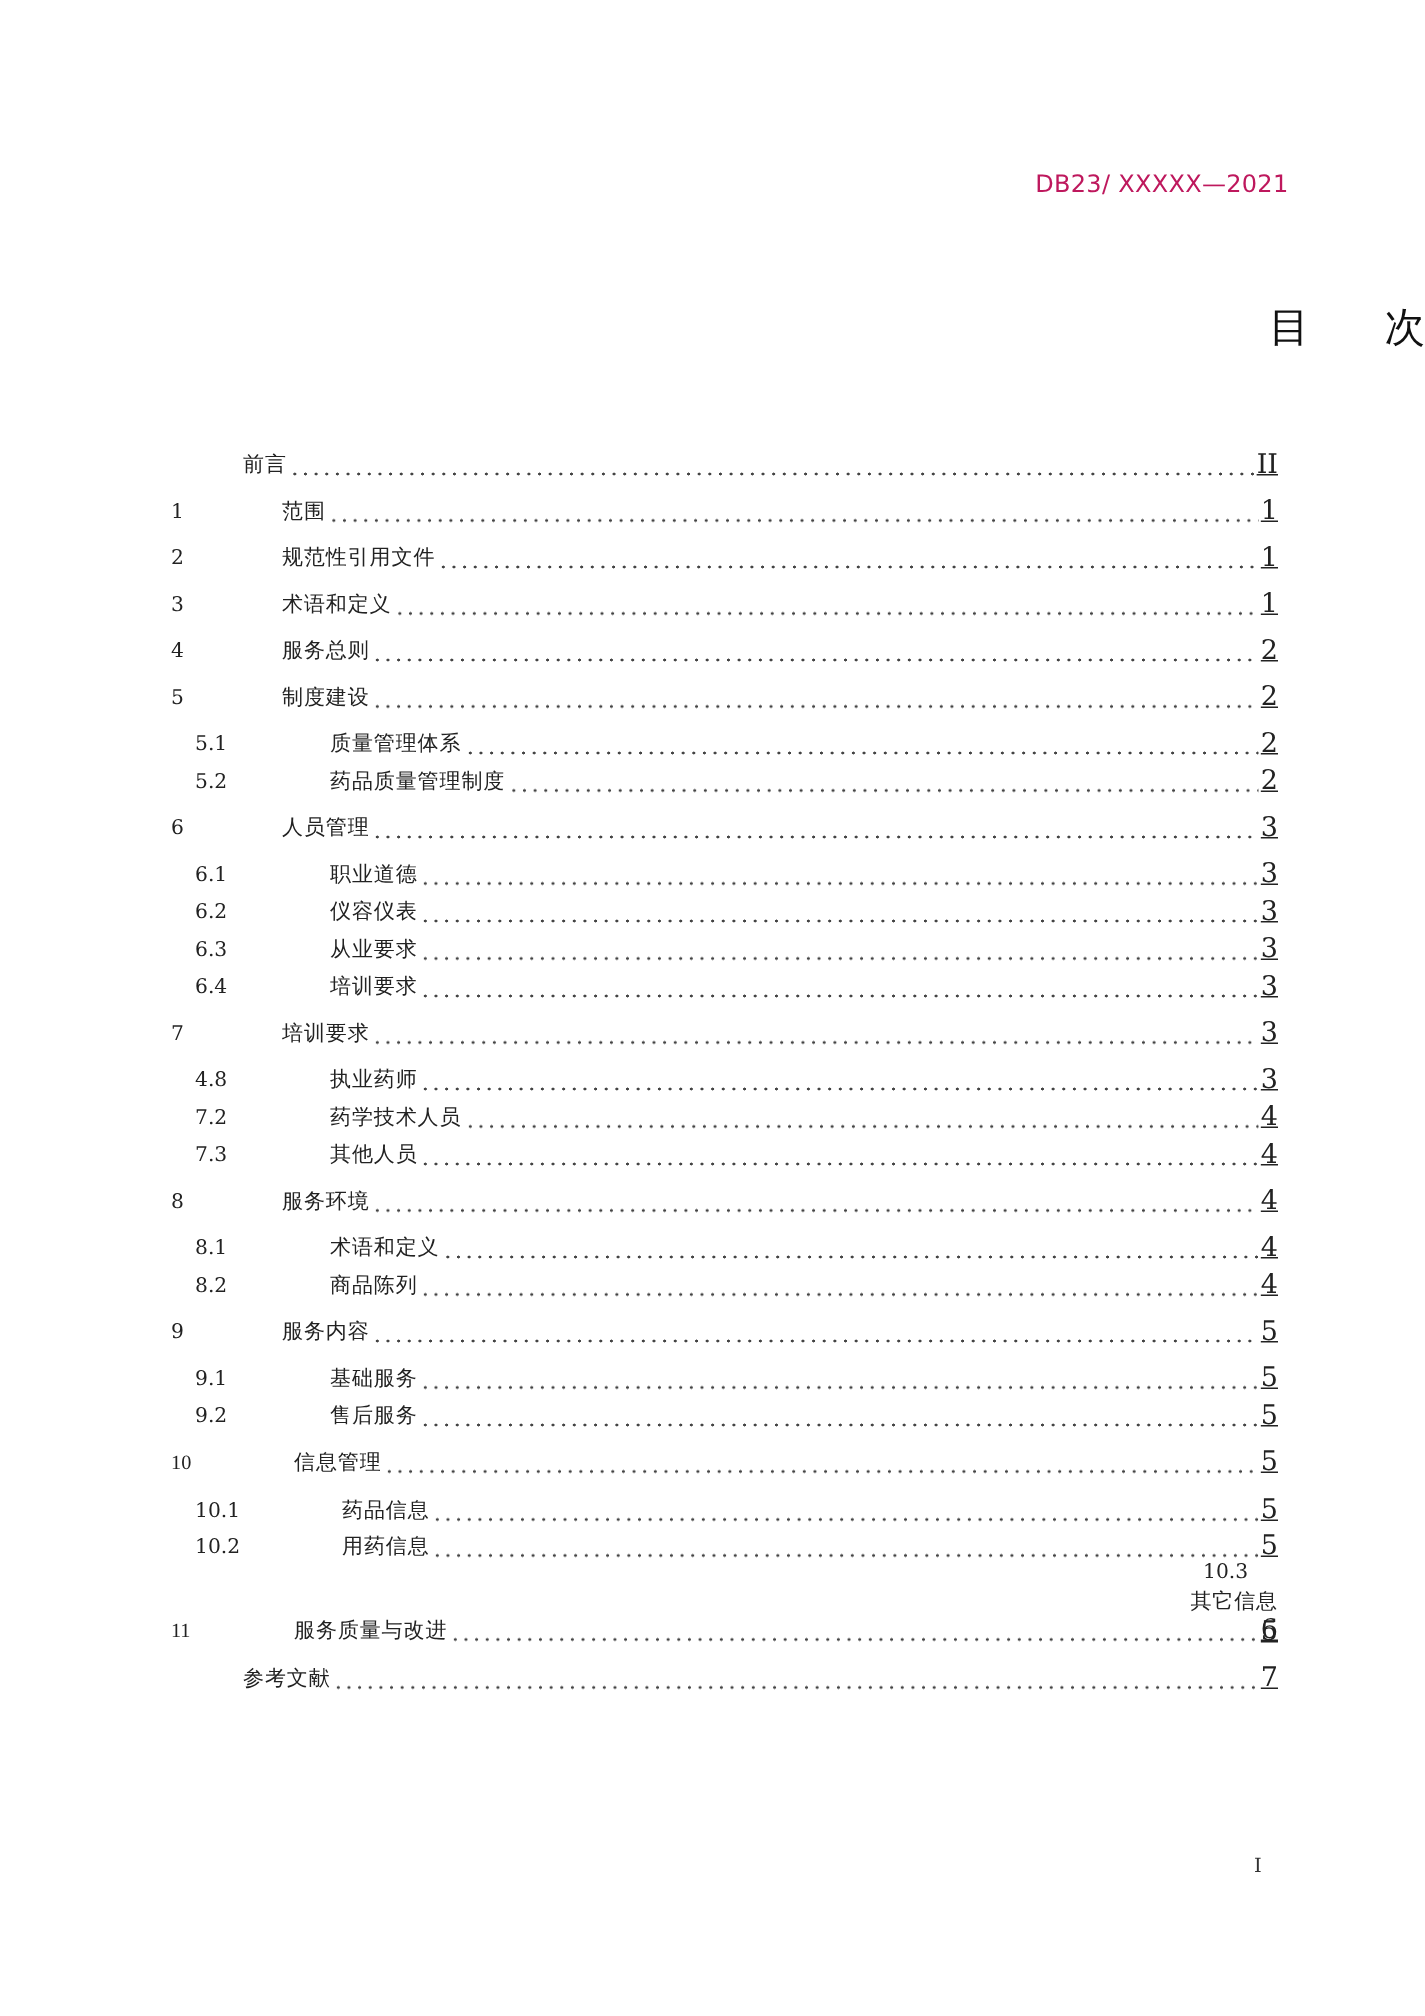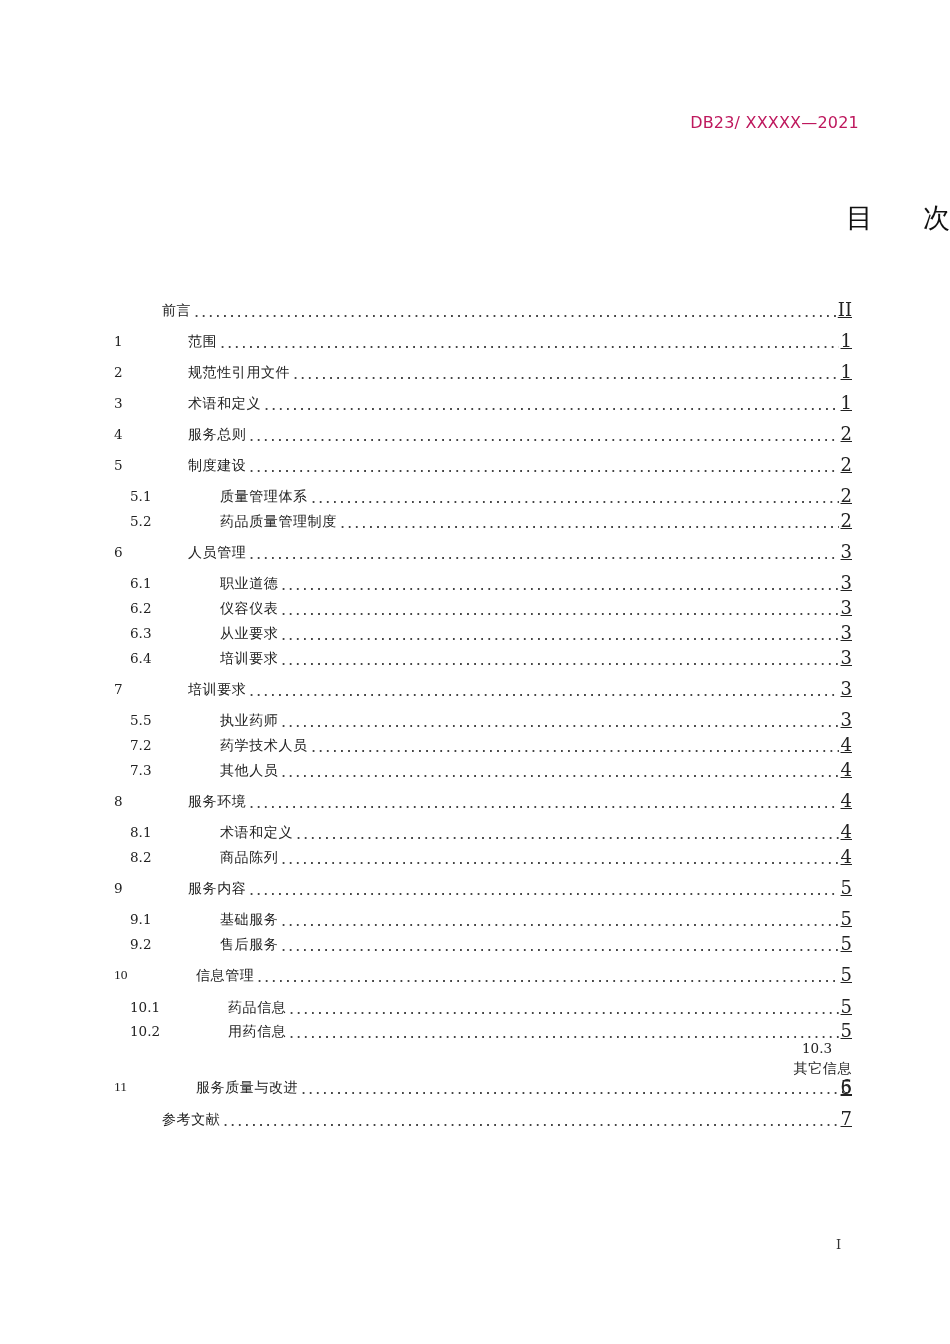--- a/index.html
+++ b/index.html
@@ -183,21 +183,21 @@
       <span class="toc-leader"></span>
       <span class="toc-page">3</span>
     </div>
     <div class="toc-row level-1" style="top: 679px;">
       <span class="toc-num">7</span>
       <span class="toc-label">培训要求</span>
       <span class="toc-leader"></span>
       <span class="toc-page">3</span>
     </div>
     <div class="toc-row level-2" style="top: 710px;">
-      <span class="toc-num">5.5</span>
+      <span class="toc-num">4.8</span>
       <span class="toc-label">执业药师</span>
       <span class="toc-leader"></span>
       <span class="toc-page">3</span>
     </div>
     <div class="toc-row level-2" style="top: 735px;">
       <span class="toc-num">7.2</span>
       <span class="toc-label">药学技术人员</span>
       <span class="toc-leader"></span>
       <span class="toc-page">4</span>
     </div>

